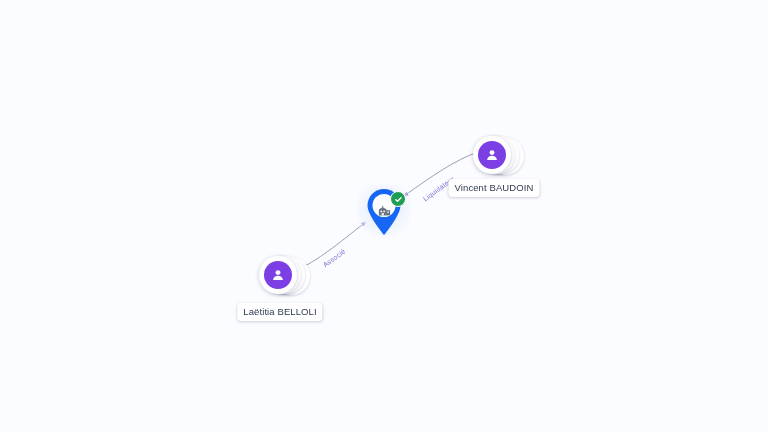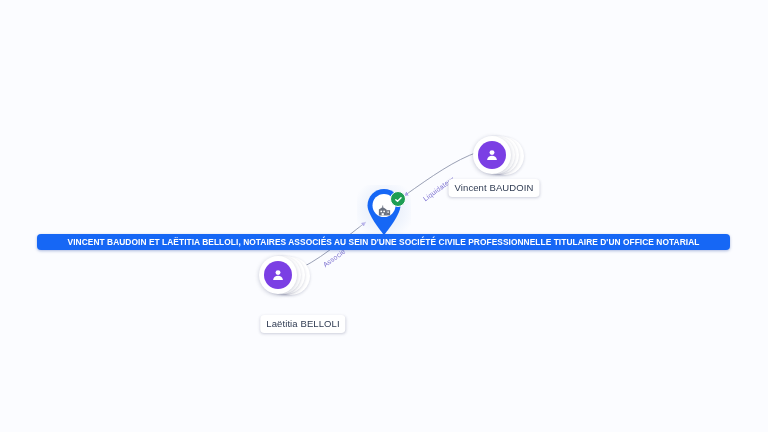--- a/index.html
+++ b/index.html
@@ -240,20 +240,17 @@
       <div class="stack-card c1"></div>
       <div class="stack-card front">
         <div class="avatar-circle">
           <svg viewBox="0 0 24 24" width="16" height="16">
             <circle cx="12" cy="8.4" r="3.7" fill="#ffffff"></circle>
             <path d="M4.6,19.4 C5.3,15.3 8.3,13.2 12,13.2 C15.7,13.2 18.7,15.3 19.4,19.4 Z" fill="#ffffff"></path>
           </svg>
         </div>
       </div>
     </div>
-    <div class="name-chip" style="left:2px; top:40px;margin-left:23px;">Laëtitia BELLOLI</div>
+    <div class="name-chip" style="left:2px; top:28px;">Laëtitia BELLOLI</div>
   </div>
 
-  <div class="company-banner">
-    <span class="banner-text">VINCENT BAUDOIN ET LAËTITIA BELLOLI, NOTAIRES ASSOCIÉS AU SEIN D'UNE SOCIÉTÉ CIVILE PROFESSIONNELLE TITULAIRE D'UN OFFICE NOTARIAL</span>
-  </div>
 
 </div>
 
 </body></html>

